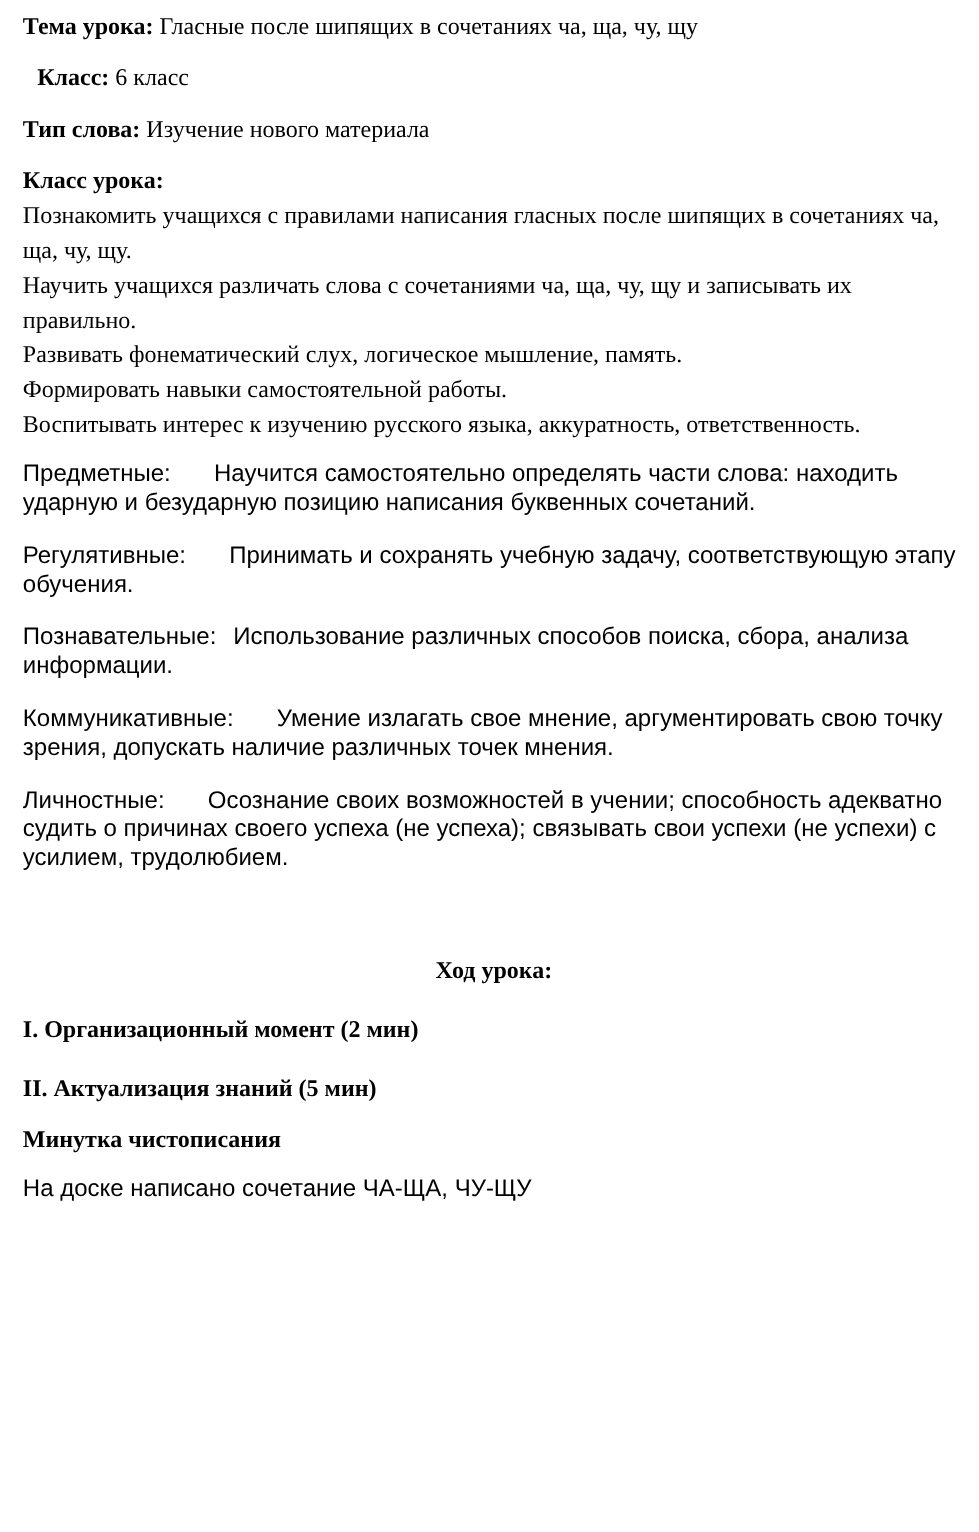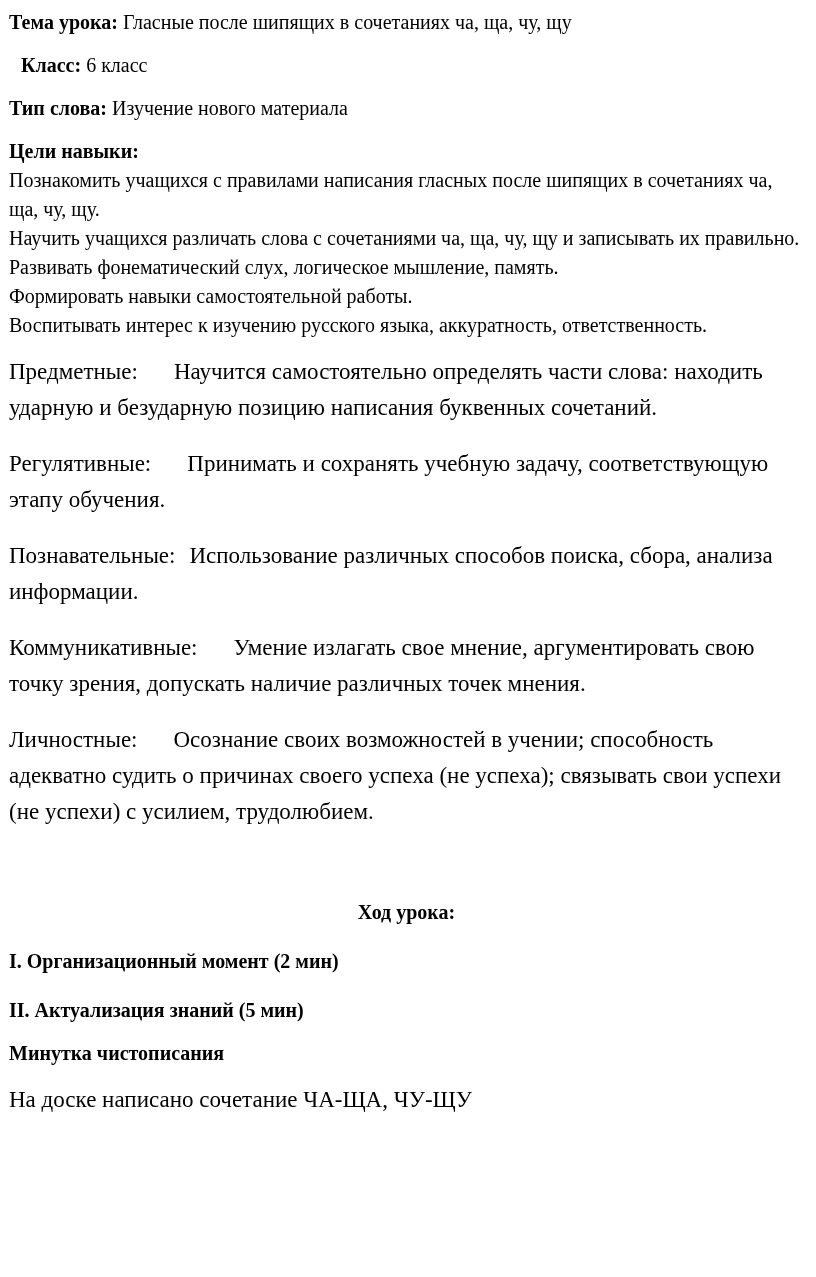--- a/index.html
+++ b/index.html
@@ -11,39 +11,39 @@
     width: 816px;
     height: 1277px;
     font-family: "Liberation Serif", "DejaVu Serif", serif;
     color: #000000;
     overflow: hidden;
   }
   .page {
     width: 816px;
     height: 1277px;
     box-sizing: border-box;
-    padding: 8px 12px 0 9px;
+    padding: 8px 12px 0 19px;
     position: relative;
   }
   p {
     margin: 0;
   }
   .line {
     font-size: 20px;
     line-height: 29px;
   }
   .spacer-sm { height: 14px; }
   .spacer-md { height: 20px; }
   .spacer-lg { height: 34px; }
   .bold { font-weight: bold; }
   .indent-1 { text-indent: 12px; }
   .sans {
-    font-family: Liberation Serif, serif;
-    font-size: 23px;
-    line-height: 36px;
+    font-family: Liberation Sans, sans-serif;
+    font-size: 20px;
+    line-height: 24px;
   }
   .center { text-align: center; }
   .tab-gap { display: inline-block; width: 36px; }
   .tab-gap-sm { display: inline-block; width: 14px; }
   ul.bullets {
     margin: 4px 0 0 0;
     padding-left: 70px;
     list-style: none;
   }
   ul.bullets li {
@@ -69,21 +69,21 @@
   <div class="spacer-sm"></div>
 
   <p class="line indent-1"><span class="bold">Класс:</span><span> 6 класс</span></p>
 
   <div class="spacer-sm"></div>
 
   <p class="line"><span class="bold">Тип слова:</span><span> Изучение нового материала</span></p>
 
   <div class="spacer-sm"></div>
 
-  <p class="line bold">Цели навыки:</p>
+  <p class="line bold">Класс уроĸа:</p>
   <p class="line">Познакомить учащихся с правилами написания гласных после шипящих в сочетаниях ча, ща, чу, щу.</p>
   <p class="line">Научить учащихся различать слова с сочетаниями ча, ща, чу, щу и записывать их правильно.</p>
   <p class="line">Развивать фонематический слух, логическое мышление, память.</p>
   <p class="line">Формировать навыки самостоятельной работы.</p>
   <p class="line">Воспитывать интерес к изучению русского языка, аккуратность, ответственность.</p>
 
 
   <div class="spacer-sm"></div>
 
   <p class="line sans"><span> Предметные:</span><span class="tab-gap"></span><span>Научится самостоятельно определять части слова: находить ударную и безударную позицию написания буквенных сочетаний.</span></p>

